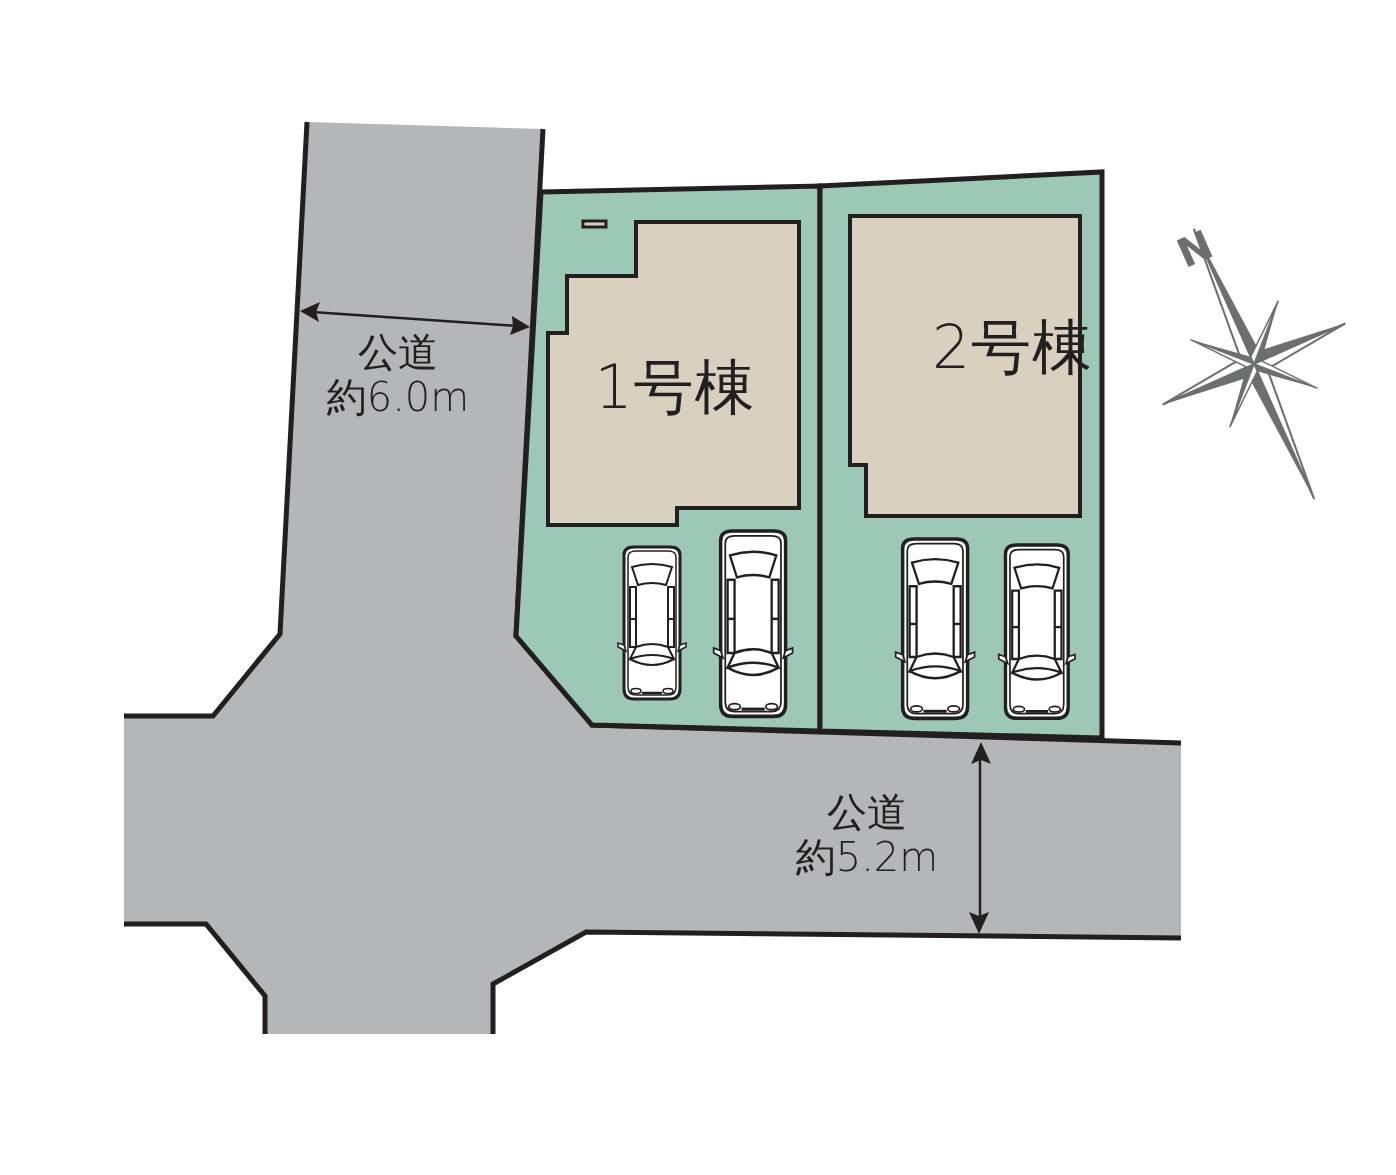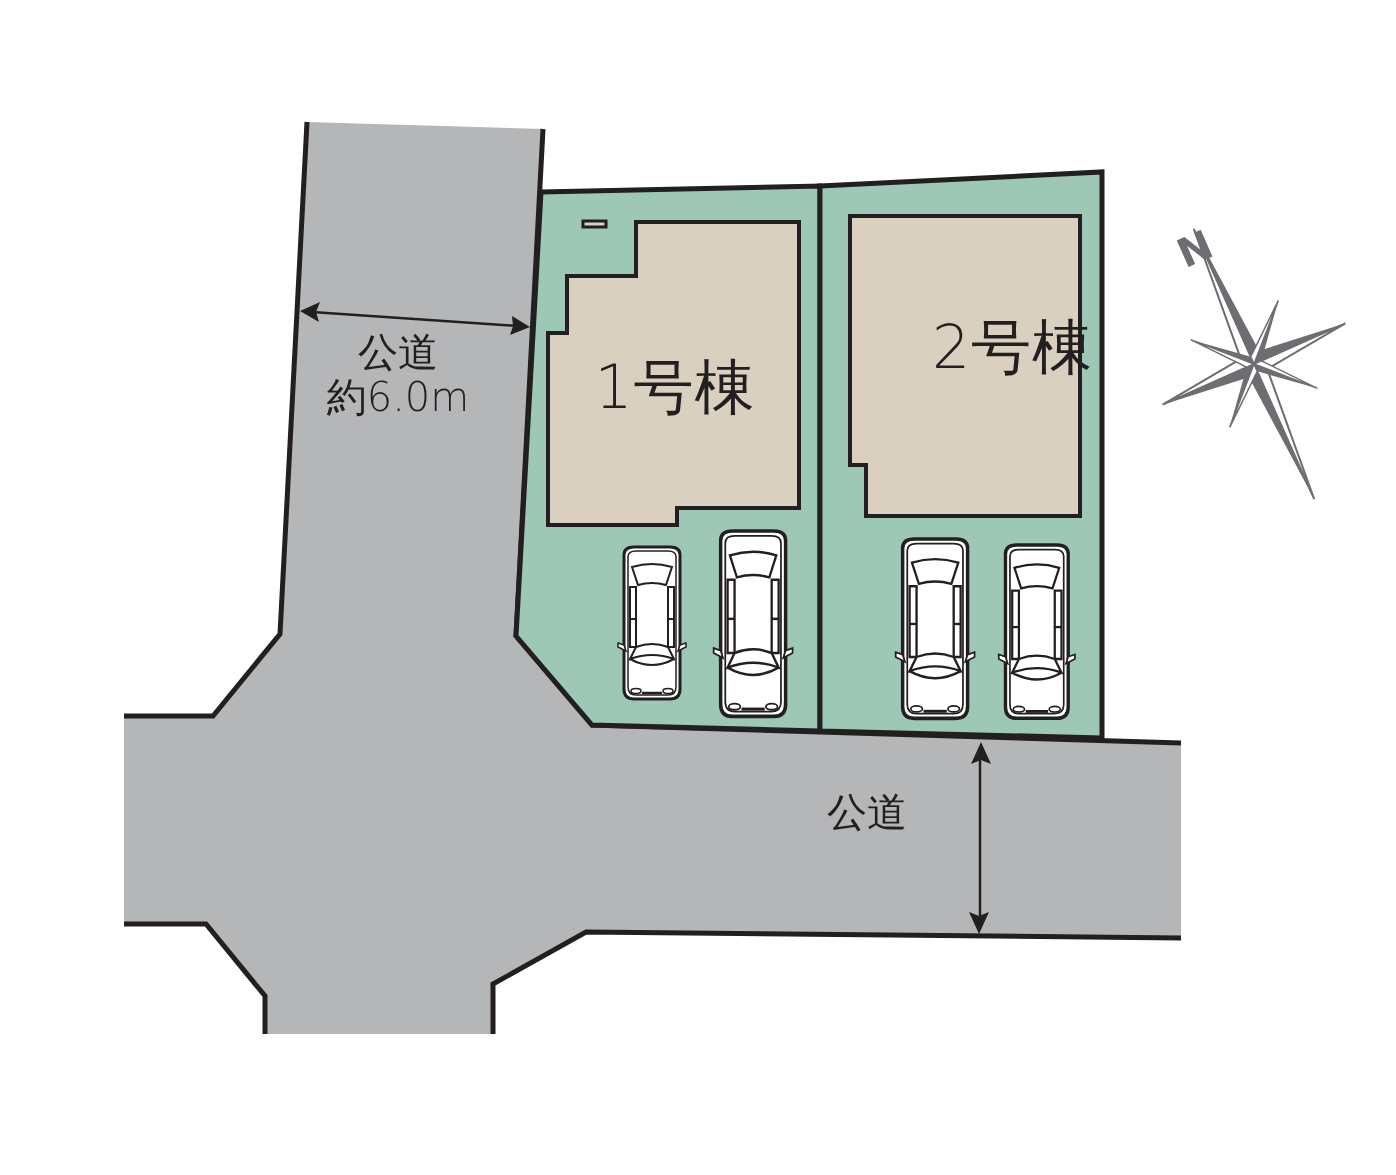--- a/index.html
+++ b/index.html
@@ -106,18 +106,19 @@
   </g>
 </svg>
 
 <div class="label road-label" style="left:318px; top:330px; width:160px;">
   <div>公道</div>
   <div>約6.0m</div>
 </div>
 
 <div class="label road-label" style="left:782px; top:790px; width:170px;">
   <div>公道</div>
+  <div>約5.2m</div>
 </div>
 
 <div class="label bldg-label" style="left:570px; top:354px; width:210px;">1号棟</div>
 <div class="label bldg-label" style="left:905px; top:314px; width:215px;">2号棟</div>
 
 <div class="compass-n" style="left:1178px; top:226px;">N</div>
 
 </body></html>

